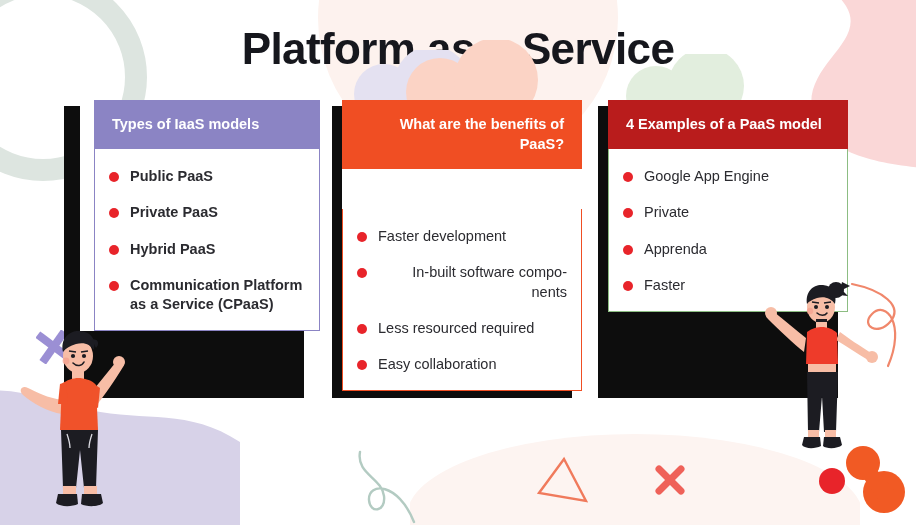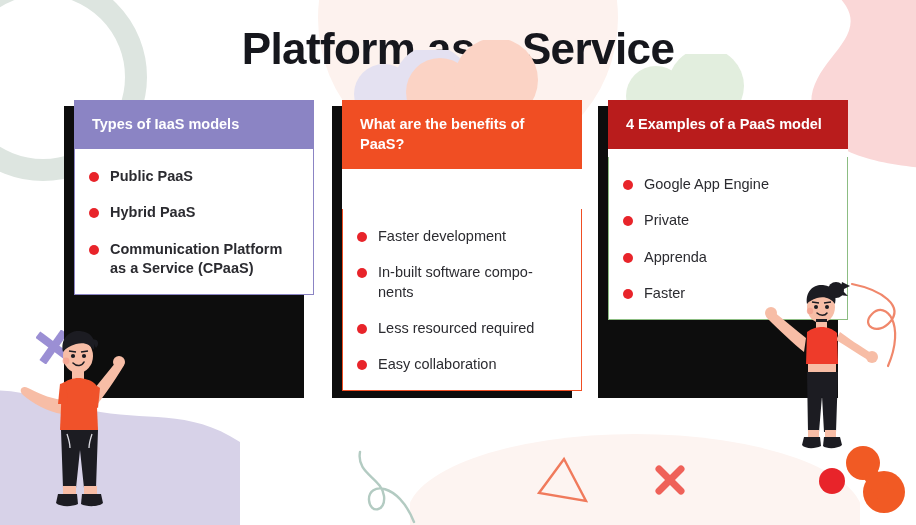--- a/index.html
+++ b/index.html
@@ -101,22 +101,22 @@
   .bullet-item:last-child { margin-bottom:0; }
   .bullet-dot {
     flex:0 0 auto;
     width:10px; height:10px;
     border-radius:50%;
     background:#e8242a;
     margin:5px 11px 0 0;
   }
 
   
-  #card-1 { left:74px; }
-  #card-2 { left:342px; }
+  #card-1 { left:80px;padding-left:14px; }
+  #card-2 { left:342px;text-align:right; }
   #card-3 { left:608px; }
   #shadow-1 { left:64px; top:106px; width:240px; height:292px; }
   #shadow-2 { left:332px; top:106px; width:240px; height:292px; }
   #shadow-3 { left:598px; top:106px; width:240px; height:292px; }
 
   
   .person { position:absolute; z-index:6; }
   .person-left  { left:14px;  top:318px; width:130px; height:200px; }
   .person-right { left:762px; top:276px; width:120px; height:180px; }
 </style>
@@ -211,20 +211,24 @@
   <div class="card" id="card-1">
     <div class="card-header" style="background: rgb(139, 132, 196);">Types of IaaS models</div>
     <div class="card-body" style="border-color: rgb(139, 132, 196); font-weight: bold;">
       <ul class="bullet-list">
         <li class="bullet-item">
           <span class="bullet-dot" style="background: rgb(232, 36, 42);"></span>
           <span>Public PaaS</span>
         </li>
         <li class="bullet-item">
           <span class="bullet-dot" style="background: rgb(232, 36, 42);"></span>
+          <span>Private PaaS</span>
+        </li>
+        <li class="bullet-item">
+          <span class="bullet-dot" style="background: rgb(232, 36, 42);"></span>
           <span>Hybrid PaaS</span>
         </li>
         <li class="bullet-item">
           <span class="bullet-dot" style="background: rgb(232, 36, 42);"></span>
           <span>Communication Platform as a Service (CPaaS)</span>
         </li>
       </ul>
     </div>
   </div>
 
@@ -247,21 +251,21 @@
         <li class="bullet-item">
           <span class="bullet-dot" style="background: rgb(232, 36, 42);"></span>
           <span>Easy collaboration</span>
         </li>
       </ul>
     </div>
   </div>
 
   <div class="card" id="card-3">
     <div class="card-header" style="background: #b91c1c;">4 Examples of a PaaS model</div>
-    <div class="card-body" style="border-color: rgb(140, 189, 130); margin-top: 8px;">
+    <div class="card-body" style="border-color: rgb(140, 189, 130);">
       <ul class="bullet-list">
         <li class="bullet-item">
           <span class="bullet-dot" style="background: rgb(232, 36, 42);"></span>
           <span>Google App Engine</span>
         </li>
         <li class="bullet-item">
           <span class="bullet-dot" style="background: rgb(232, 36, 42);"></span>
           <span>Private</span>
         </li>
         <li class="bullet-item">

